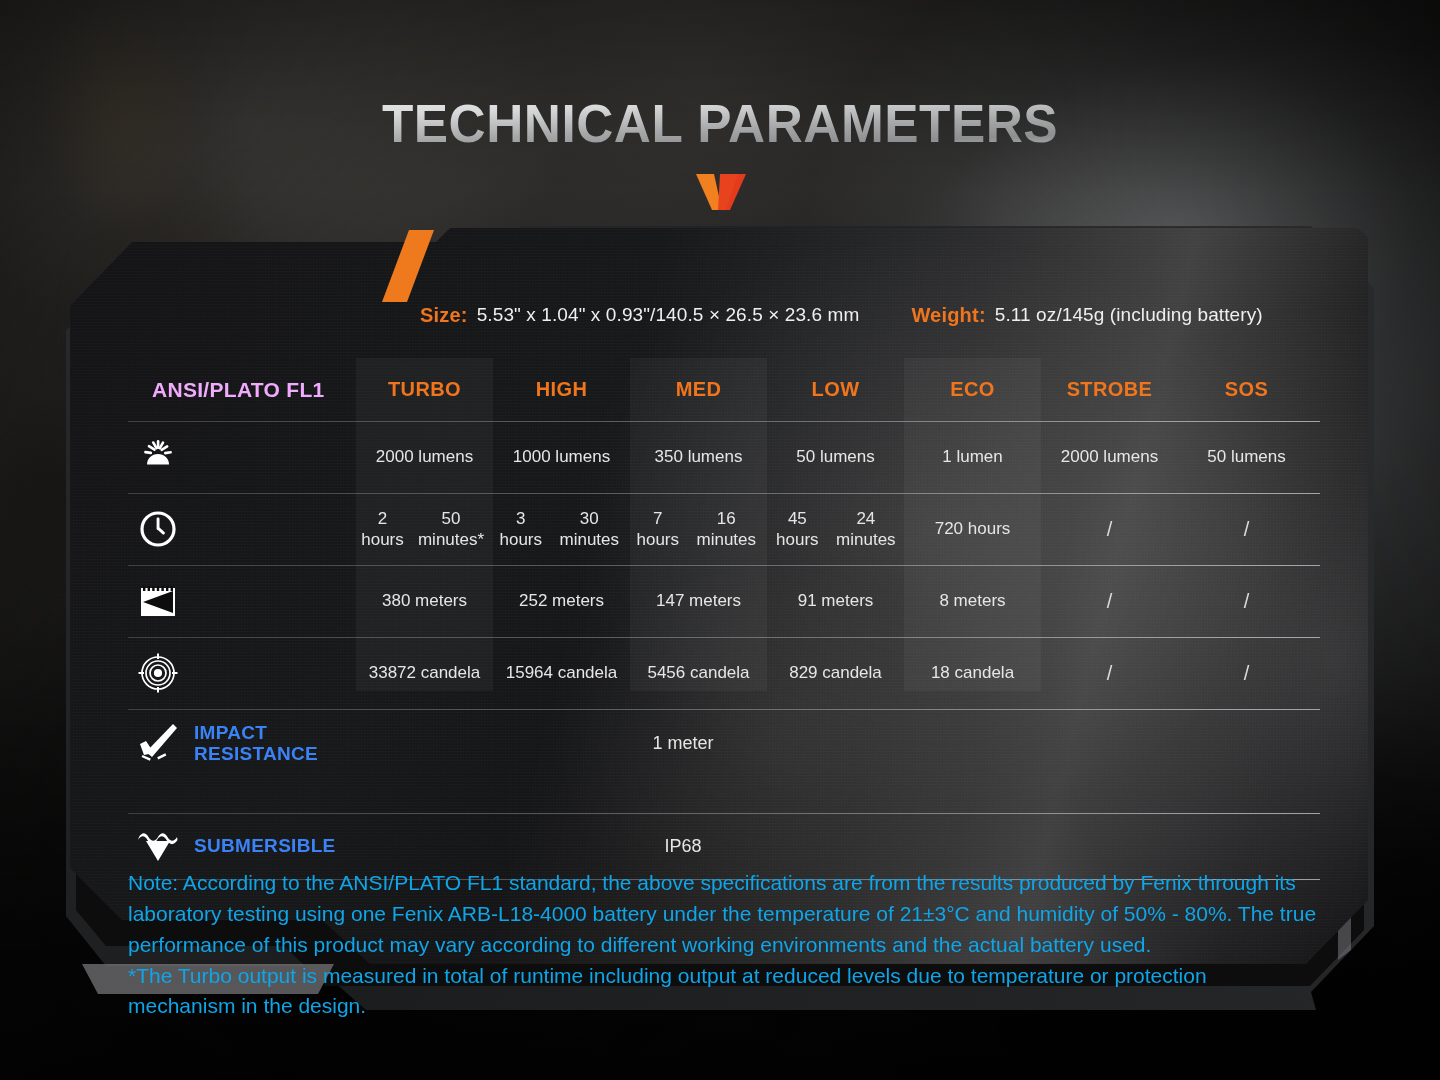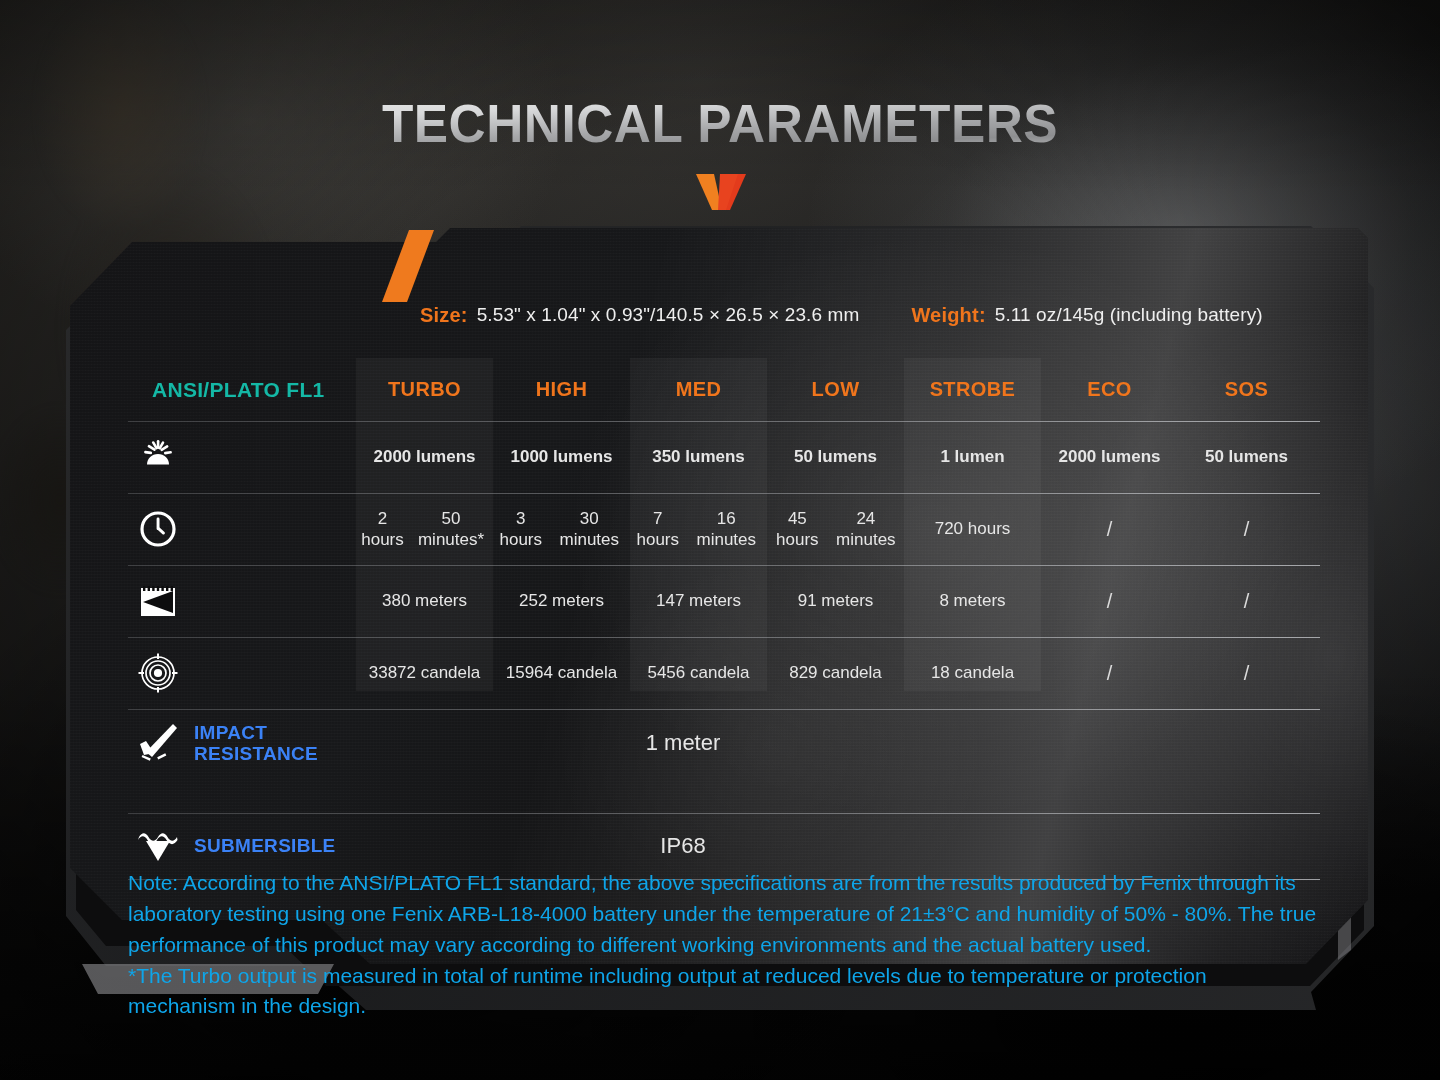--- a/index.html
+++ b/index.html
@@ -110,29 +110,29 @@
   .row{display:flex;align-items:stretch;position:relative;}
   .rule{position:absolute;left:0;right:0;height:1px;
     background:linear-gradient(to right, rgba(150,152,156,.30) 0%, rgba(160,162,166,.55) 55%, rgba(200,202,206,.75) 95%);}
   .c-name{width:228px;display:flex;align-items:center;padding-left:2px;box-sizing:border-box;}
   .ico{width:56px;height:42px;display:flex;align-items:center;justify-content:center;flex:0 0 56px;}
   .nm{color:#3b82f6;font-weight:bold;font-size:19px;letter-spacing:.3px;line-height:1.12;padding-left:8px;}
   .cell{width:137px;display:flex;align-items:center;justify-content:center;text-align:center;
         color:#e6e6e6;font-size:17px;line-height:1.25;}
   .hd{height:63px;}
   .hd .cell{color:#f0751c;font-weight:bold;font-size:20px;letter-spacing:.4px;}
-  .hd .c-name{color:#14b8a6;font-weight:bold;font-size:21px;padding-left:24px;letter-spacing:.3px;display:block;
+  .hd .c-name{color:#f0abfc;font-weight:bold;font-size:21px;padding-left:24px;letter-spacing:.3px;display:block;
                line-height:63px;}
-  .r-out{height:72px;font-weight:bold;}
+  .r-out{height:72px;}
   .r-run{height:72px;}
   .r-dist{height:72px;}
   .r-int{height:72px;}
   .r-imp{height:68px;}
   .r-sub{height:66px;margin-top:36px;}
-  .merged{flex:1;display:flex;align-items:center;justify-content:center;color:#e6e6e6;font-size:22px;}
+  .merged{flex:1;display:flex;align-items:center;justify-content:center;color:#e6e6e6;font-size:18px;}
   .slash{color:#dcdcdc;font-size:20px;}
 
   
   #note{position:absolute;left:58px;top:640px;width:1190px;color:#0ea5e9;font-size:21px;line-height:1.47;}
   #note p{margin:0;}
 
   svg{display:block;}
 </style>
 </head>
 <body>
@@ -188,22 +188,22 @@
     <div class="colshade" style="left:228px;"></div>
     <div class="colshade" style="left:502px;"></div>
     <div class="colshade" style="left:776px;"></div>
 
     <div class="row hd" id="hdrow">
       <div class="c-name">ANSI/PLATO FL1</div>
     <div class="cell">TURBO</div>
         <div class="cell">HIGH</div>
         <div class="cell">MED</div>
         <div class="cell">LOW</div>
+        <div class="cell">ECO</div>
         <div class="cell">STROBE</div>
-        <div class="cell">ECO</div>
         <div class="cell">SOS</div>
       </div>
 
     <div id="tbody">
         <div class="row r-out">
           <div class="rule" style="top: 0px;"></div>
           <div class="c-name">
             <span class="ico">
               <svg width="44" height="34" viewBox="0 0 44 34">
                 <g fill="#fff">

